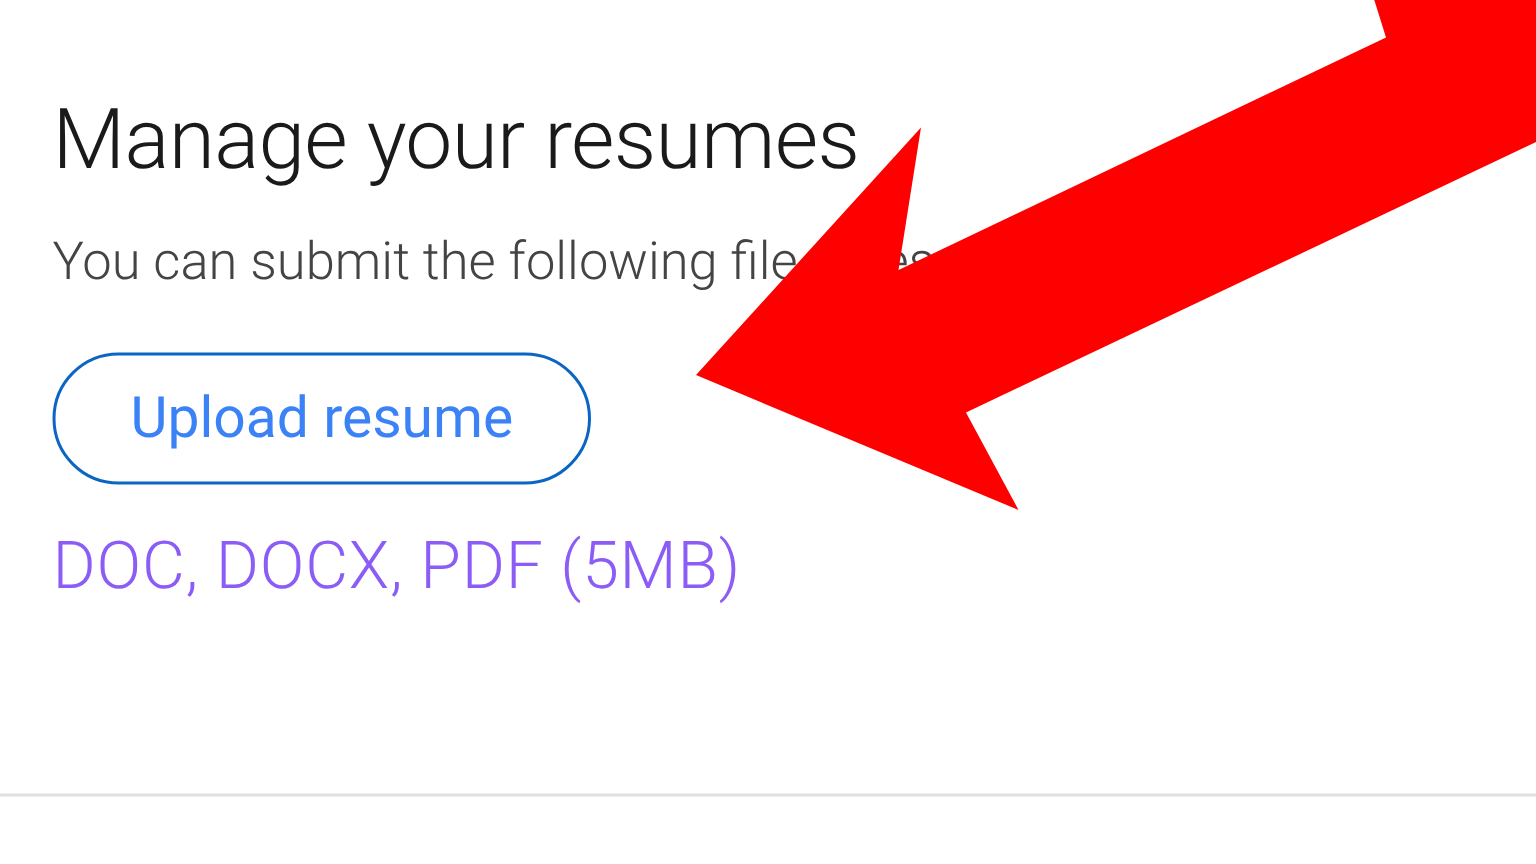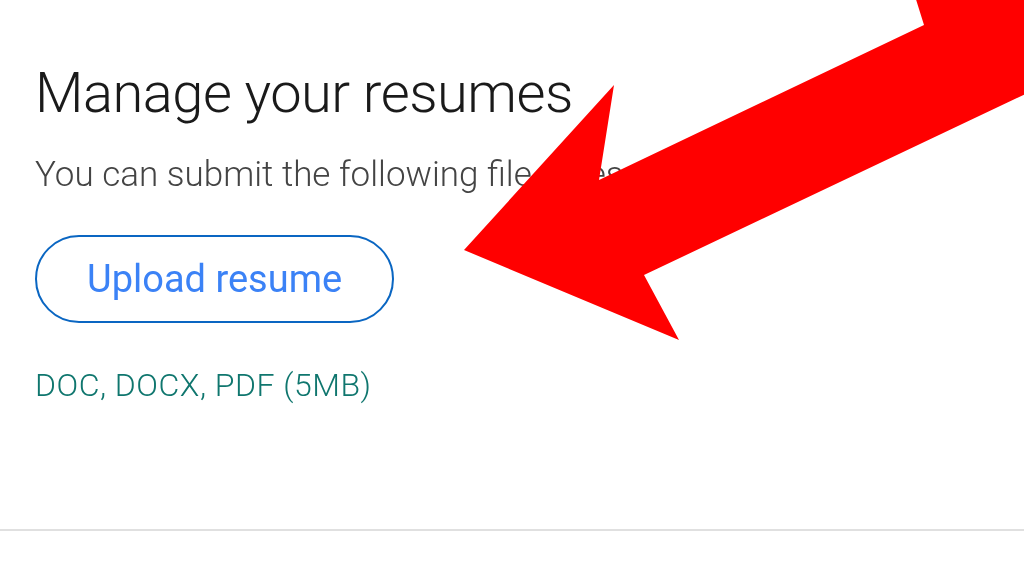--- a/index.html
+++ b/index.html
@@ -39,25 +39,24 @@
       font-weight: 400;
       color: #3b82f6;
       border: 2px solid #0A66C2;
       border-radius: 50px;
       background: transparent;
       cursor: pointer;
       margin-bottom: 28px;
       font-family: inherit;
     }
     .format-hint {
-      font-size: 32px;
+      font-size: 44px;
       font-weight: 300;
-      color: #0f766e;
+      color: #8b5cf6;
       letter-spacing: 0.5px;
-      margin-top: 15px;
     }
     .arrow-wrapper {
       position: absolute;
       top: -55px;
       right: -10px;
       width: 620px;
       height: 400px;
       pointer-events: none;
     }
     .bottom-border {

